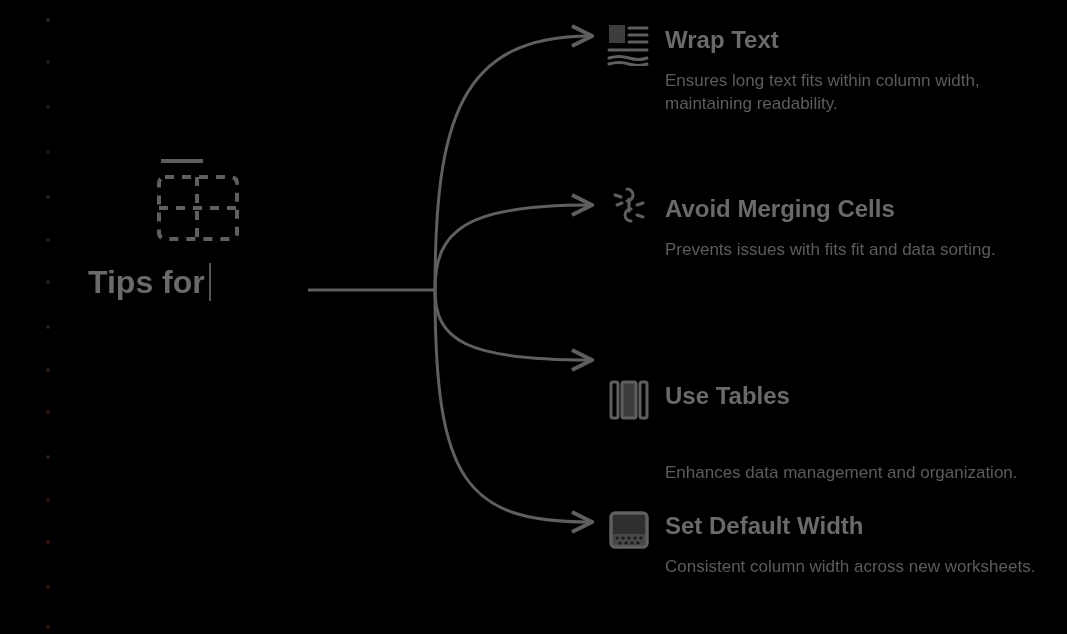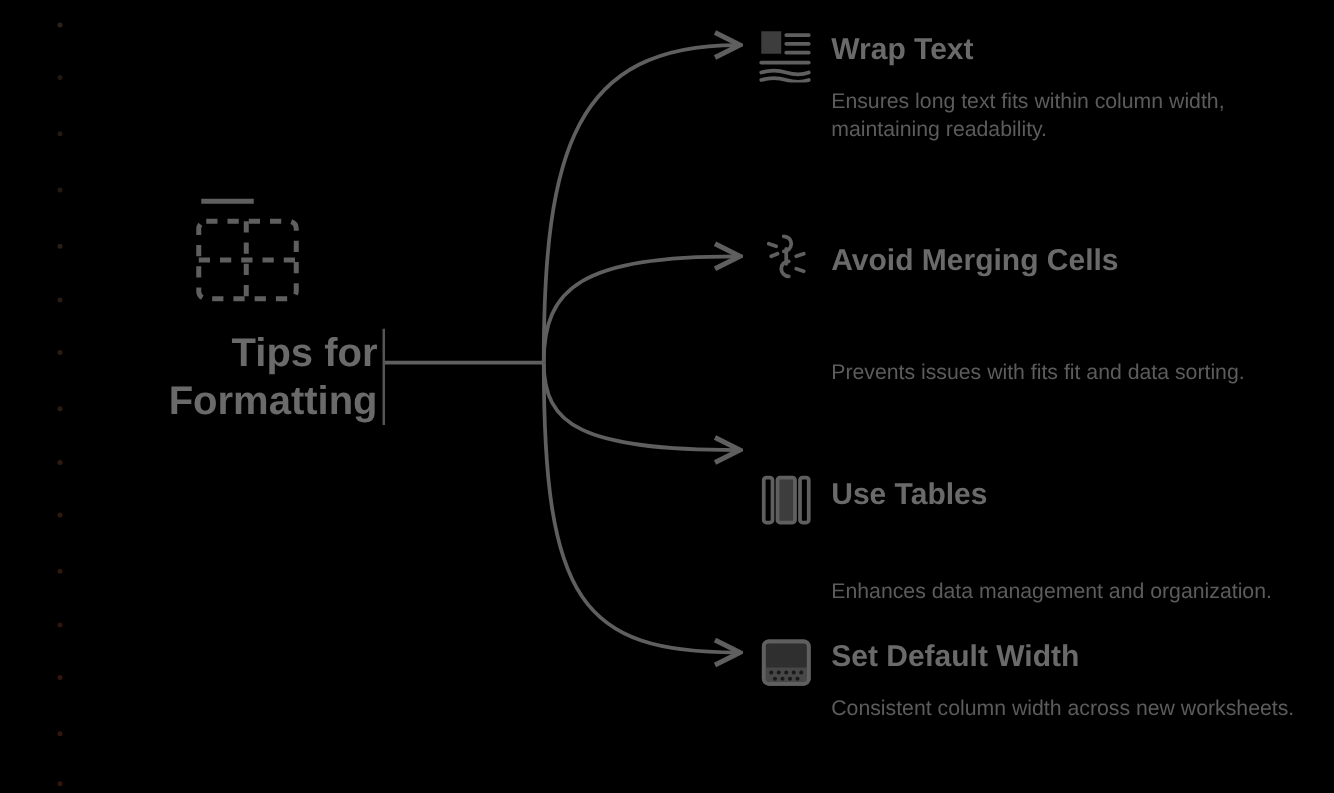--- a/index.html
+++ b/index.html
@@ -15,21 +15,21 @@
     position: absolute;
     left: 0; top: 0; width: 60px; height: 634px;
     pointer-events: none;
   }
   .dot { position: absolute; width: 4px; height: 4px; border-radius: 50%; }
   .root-node {
     position: absolute;
     left: 88px;
     top: 155px;
     width: 220px;
-    text-align: right;
+    text-align: left;
   }
   .root-icon-wrap {
     display: flex;
     justify-content: center;
     margin-bottom: 18px;
   }
   .root-title {
     color: #6a6a6a;
     font-size: 32px;
     font-weight: 700;
@@ -99,21 +99,20 @@
       <g stroke="#5f5f5f" stroke-width="4" fill="none">
         <line x1="8" y1="6" x2="50" y2="6"></line>
         <rect x="6" y="22" width="78" height="62" rx="6" stroke-dasharray="9 8"></rect>
         <line x1="6" y1="53" x2="84" y2="53" stroke-dasharray="9 8"></line>
         <line x1="44" y1="22" x2="44" y2="84" stroke-dasharray="9 8"></line>
       </g>
     </svg>
   </div>
   <div class="root-title">
     <span>Tips for</span><br>
-    <span>Formatting</span>
   </div>
 </div>
 
 <svg class="connectors" viewBox="0 0 300 634">
   <defs>
     <marker id="arrow" viewBox="0 0 12 12" refX="10" refY="6" markerWidth="8" markerHeight="8" orient="auto-start-reverse">
       <path d="M1 1 L11 6 L1 11" fill="none" stroke="#5f5f5f" stroke-width="2"></path>
     </marker>
   </defs>
   <g stroke="#5f5f5f" stroke-width="3" fill="none">
@@ -141,21 +140,21 @@
         <line x1="2" y1="28" x2="40" y2="28"></line>
         <path d="M 2 36 Q 12 33 22 36 T 40 36"></path>
         <path d="M 2 42 Q 12 39 22 42 T 40 42"></path>
       </g>
     </svg>
   </div>
   <div class="branch-title">Wrap Text</div>
   <div class="branch-desc">Ensures long text fits within column width, maintaining readability.</div>
 </div>
 
-<div class="branch" style="top:195px;gap:48px;">
+<div class="branch" style="top:195px;">
   <div class="branch-icon" style="top:-14px;">
     <svg width="44" height="44" viewBox="0 0 44 44">
       <g stroke="#5f5f5f" stroke-width="3" fill="none" stroke-linecap="round">
         <path d="M 20 6 a6 6 0 1 1 0 12"></path>
         <path d="M 24 26 a6 6 0 1 0 0 12"></path>
         <line x1="22" y1="16" x2="22" y2="28"></line>
         <line x1="8" y1="12" x2="14" y2="14"></line>
         <line x1="10" y1="22" x2="15" y2="20"></line>
         <line x1="30" y1="22" x2="36" y2="20"></line>
         <line x1="30" y1="32" x2="36" y2="34"></line>

